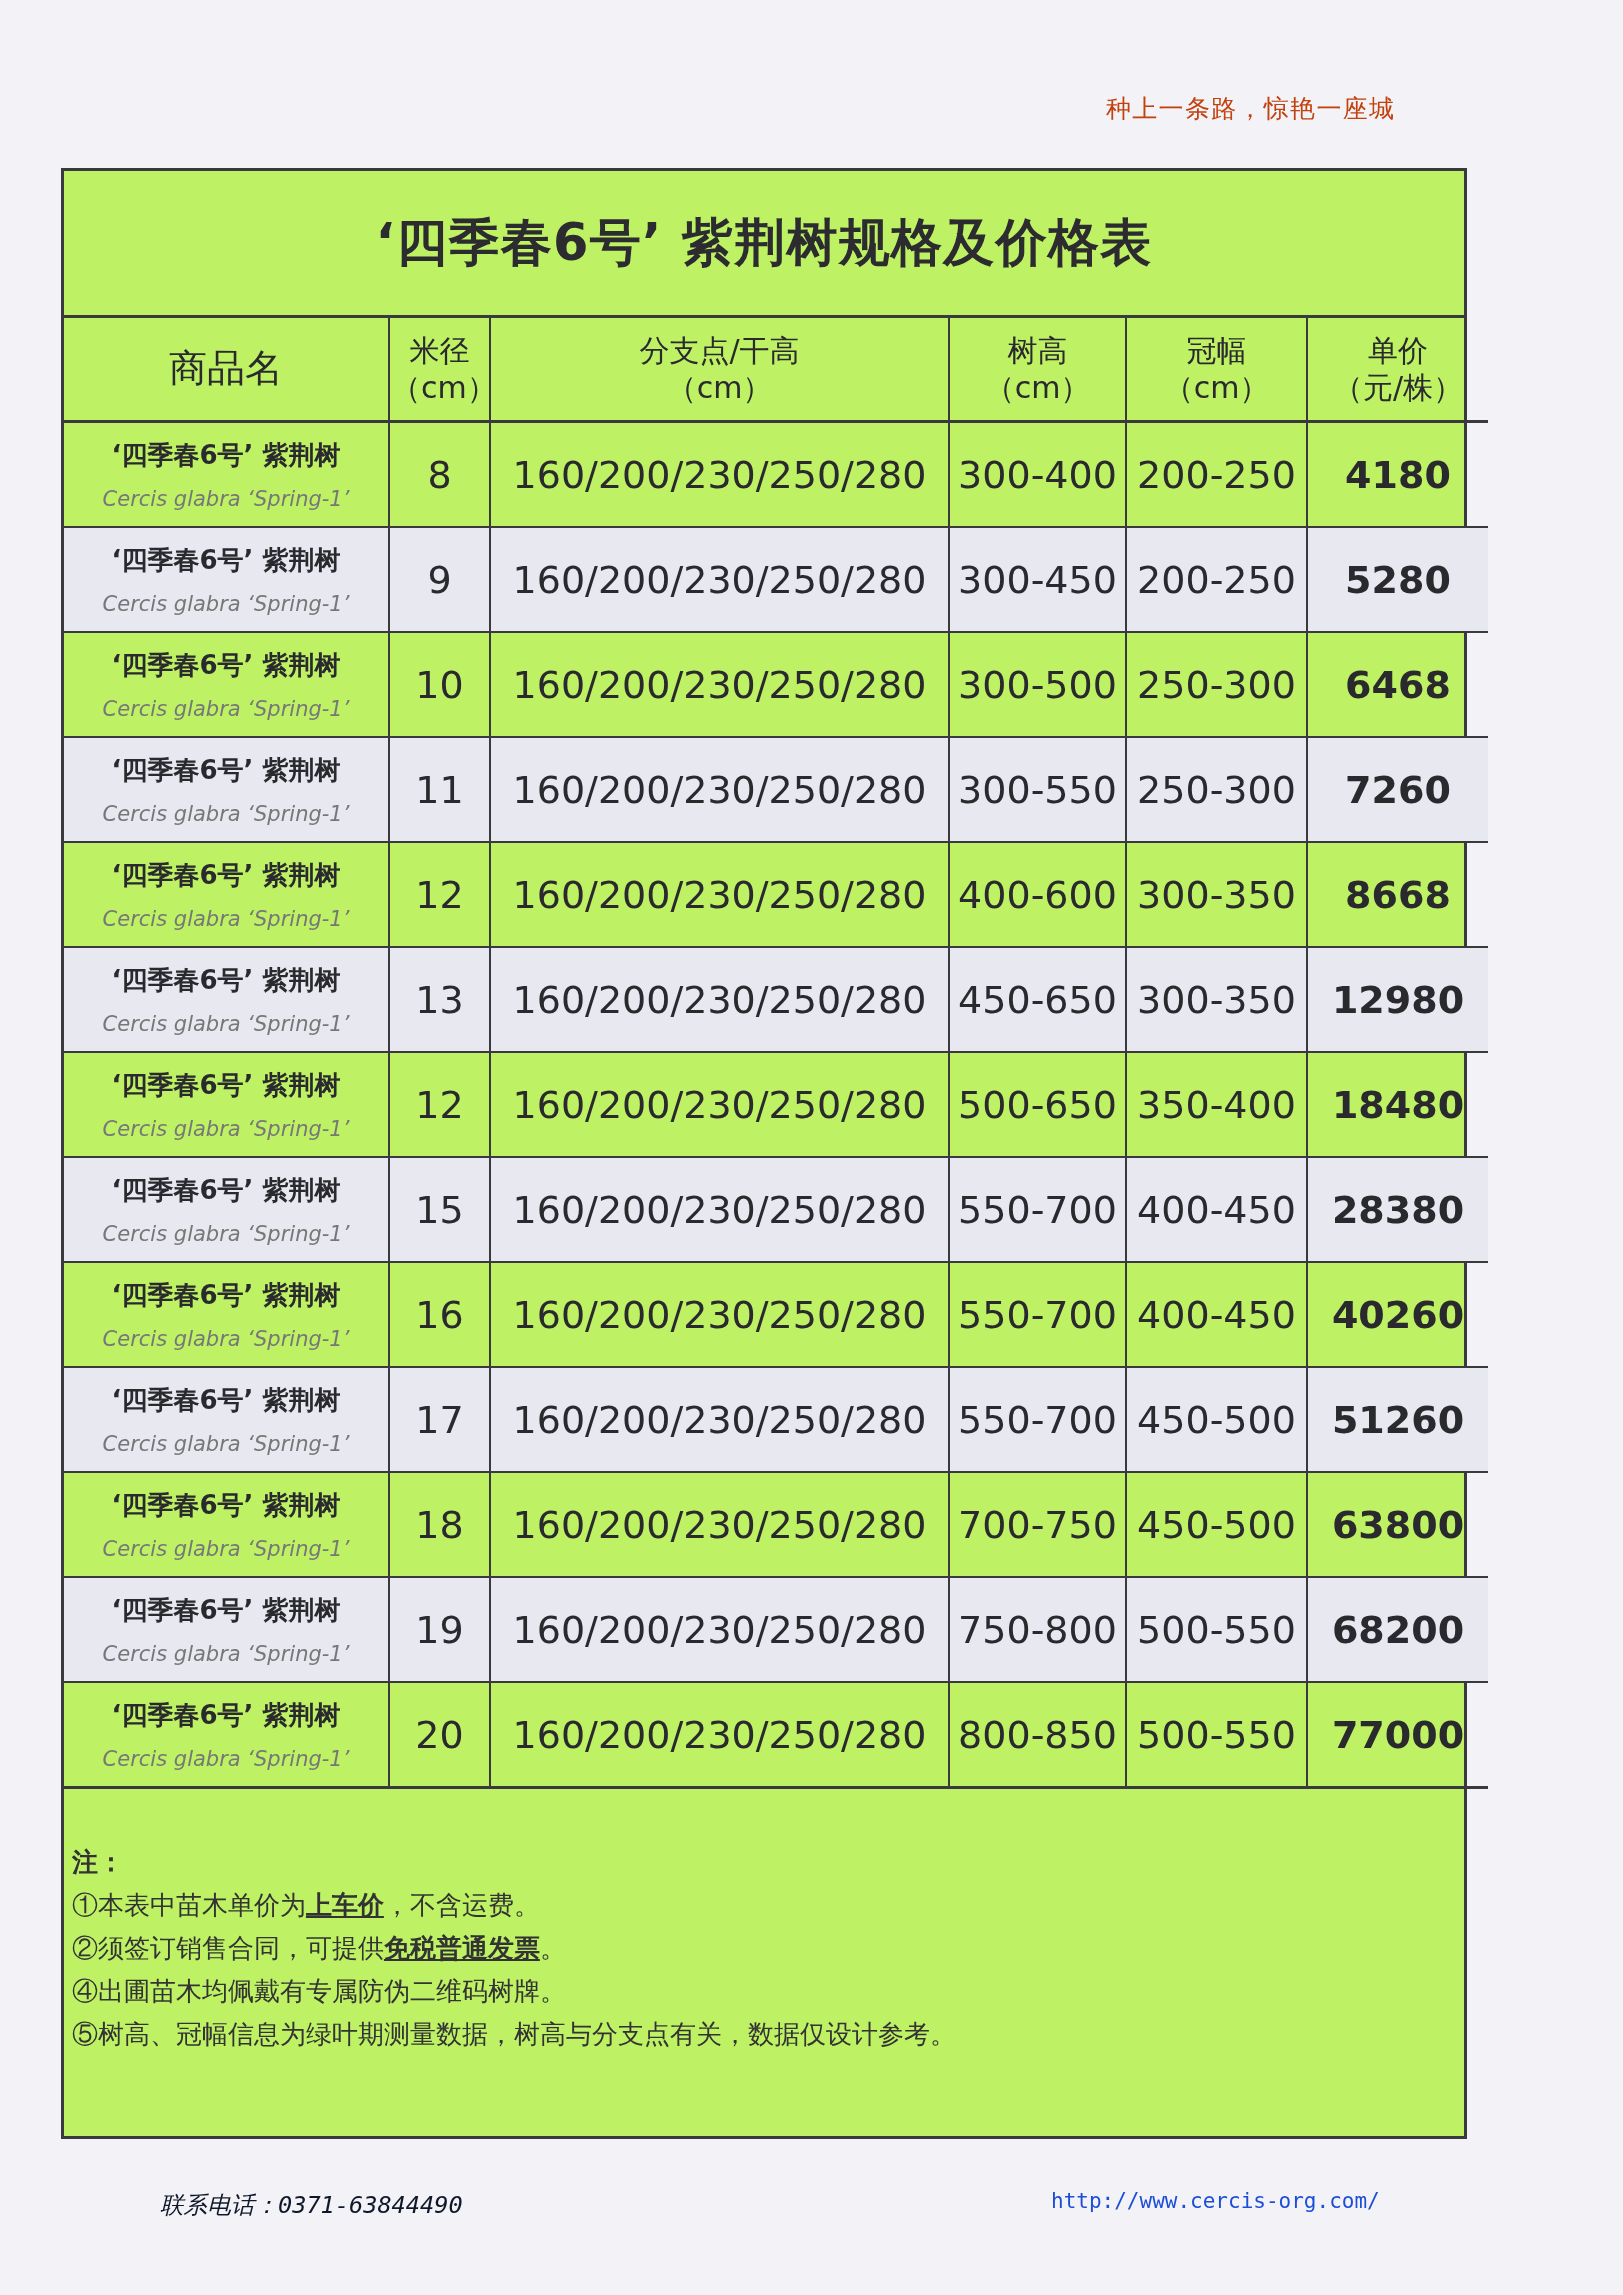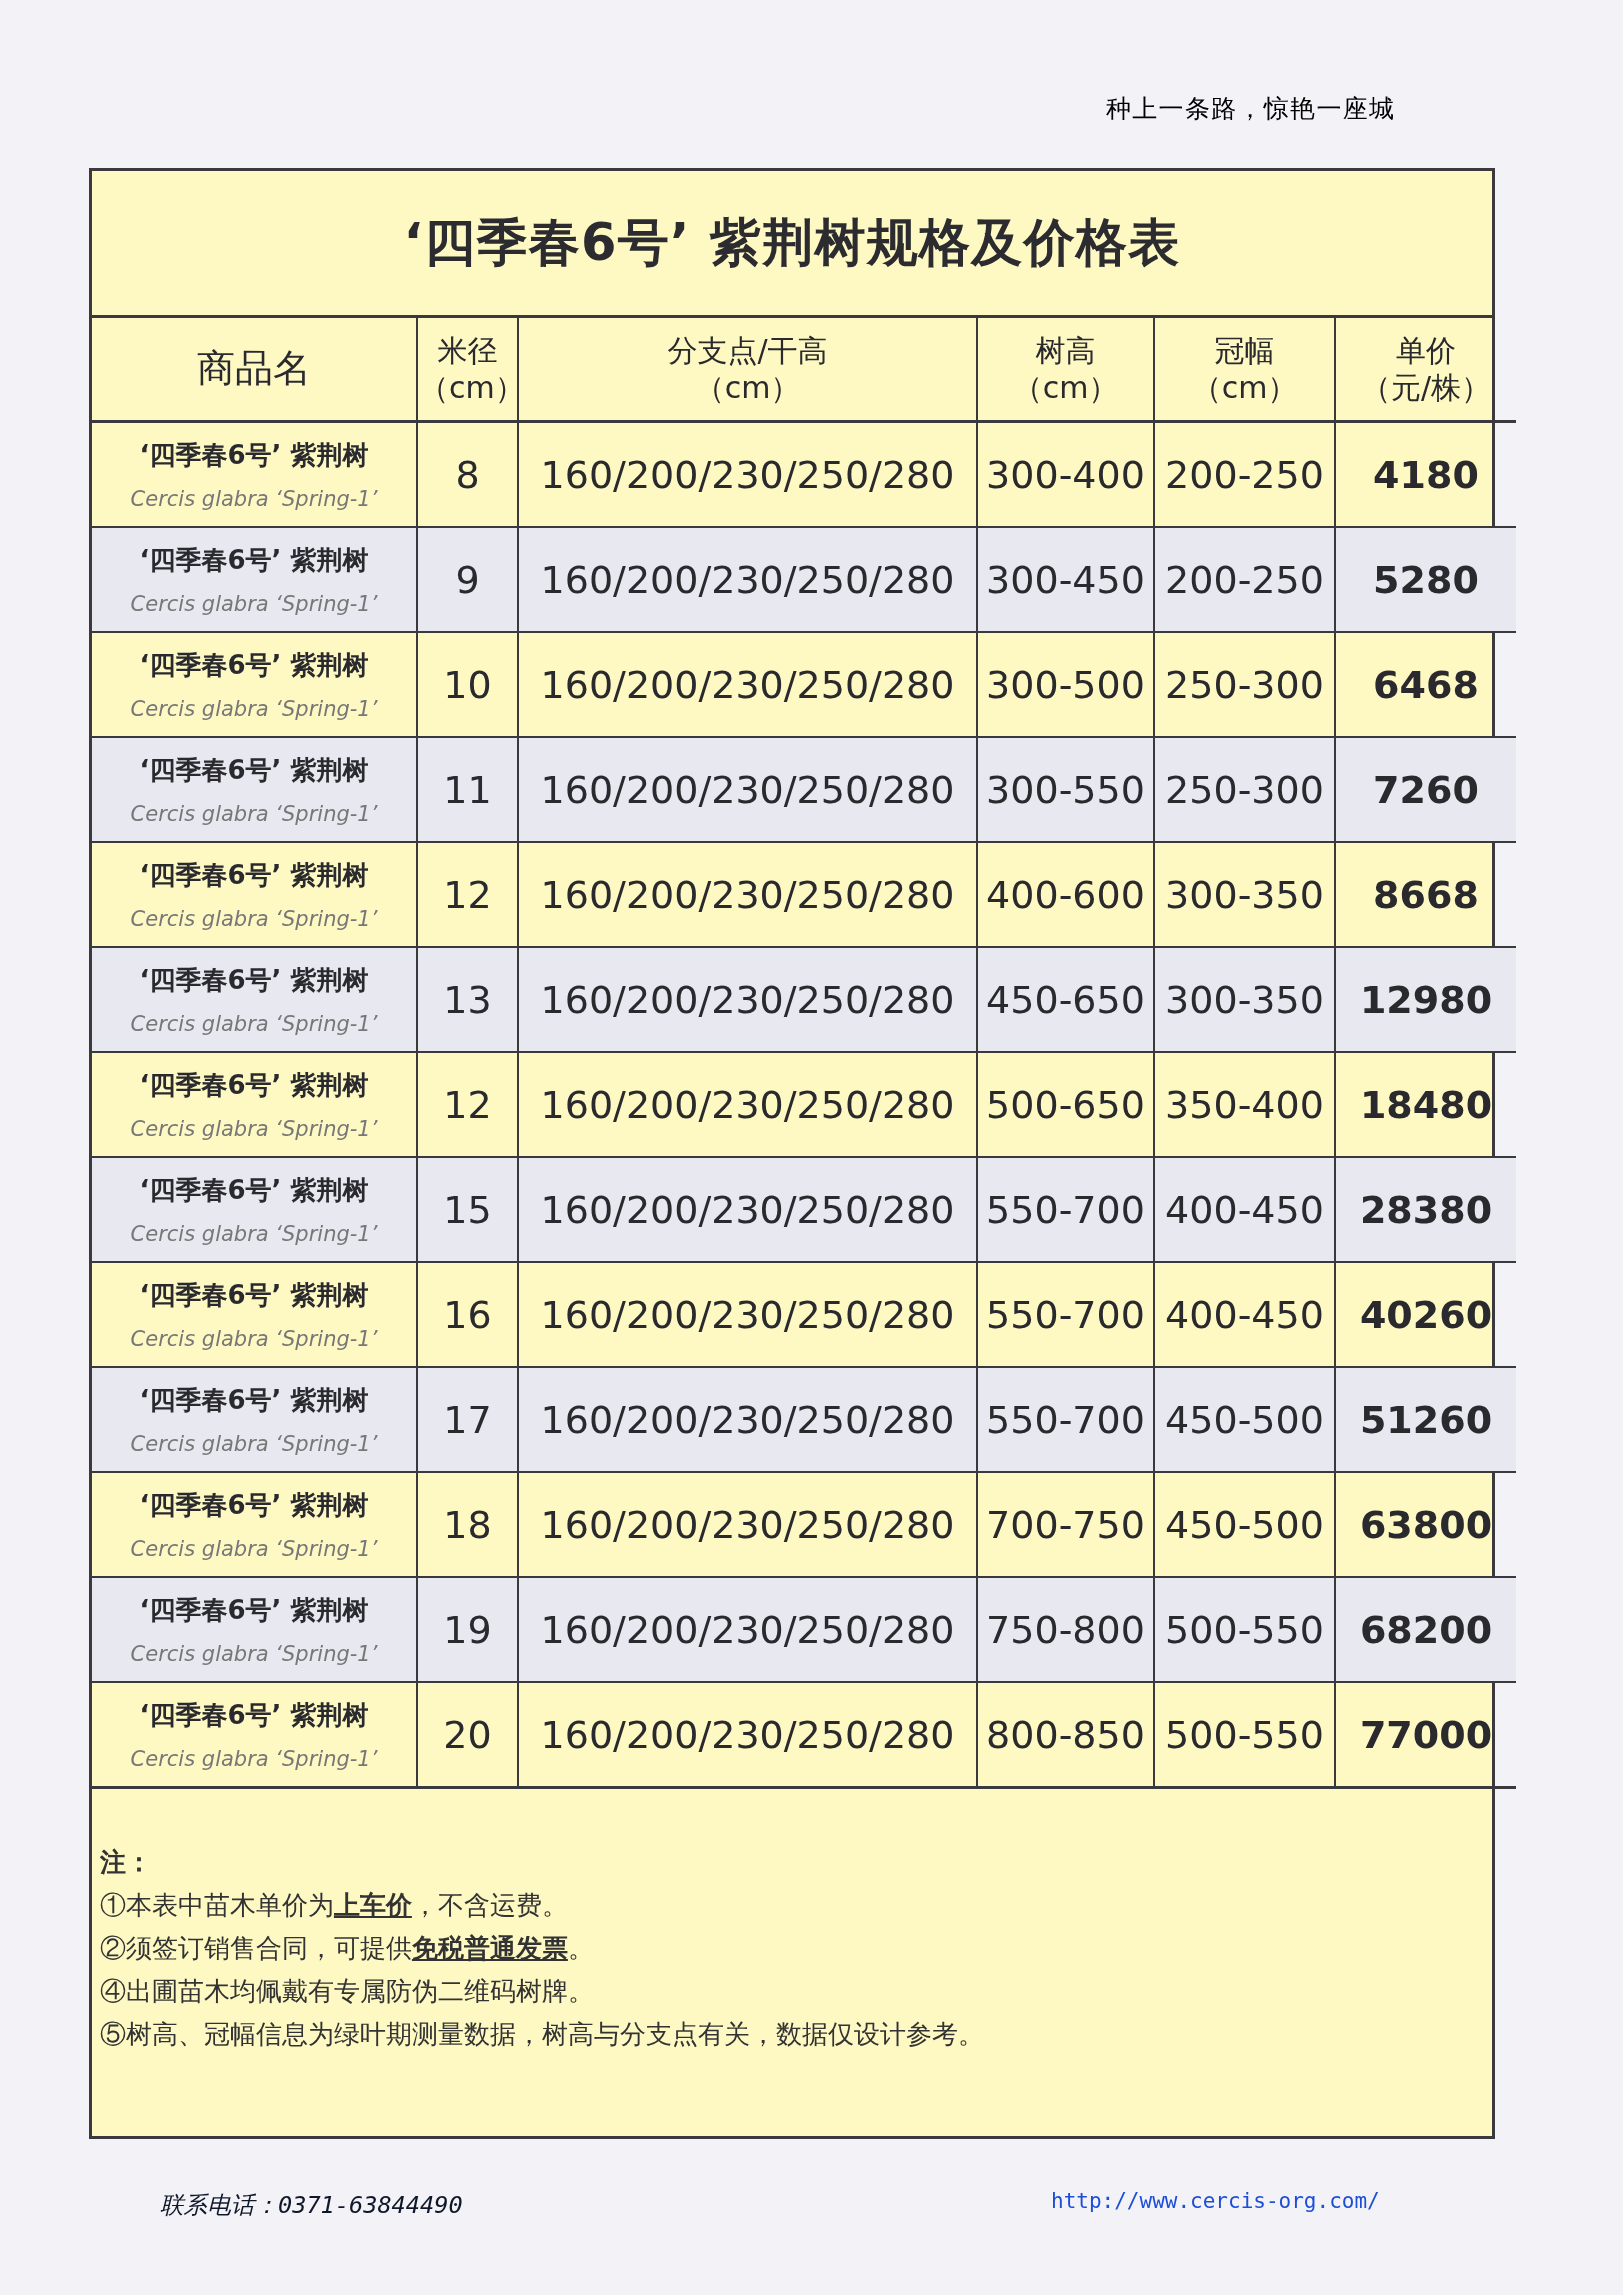--- a/index.html
+++ b/index.html
@@ -1,18 +1,18 @@
 <!DOCTYPE html>
 <html style="font-size:10.5px"><head>
 <meta charset="utf-8">
 <style>
   html,body{margin:0;padding:0;}
   body{width:1623px;height:2295px;background:#f2f2f7;position:relative;overflow:hidden;font-family:"DejaVu Sans",sans-serif;color:#2a2a2e;}
-  .slogan{position:absolute;top:92px;left:1106px;font-family:"DejaVu Serif",serif;font-size:25px;color:#000000;letter-spacing:1.3px;}
-  .sheet{position:absolute;left:89px;top:168px;width:1406px;height:1971px;border:3.3px solid #3a3a3e;background:#fef9c3;box-sizing:border-box;}
+  .slogan{position:absolute;top:92px;left:1106px;font-family:"DejaVu Serif",serif;font-size:25px;color:#c2410c;letter-spacing:1.3px;}
+  .sheet{position:absolute;left:61px;top:168px;width:1406px;height:1971px;border:3.3px solid #3a3a3e;background:#bef264;box-sizing:border-box;}
   .title-band{height:144px;display:flex;align-items:center;justify-content:center;font-size:51px;font-weight:bold;letter-spacing:1.3px;color:#2b2b30;border-bottom:3.3px solid #3a3a3e;}
   table{border-collapse:collapse;width:100%;table-layout:fixed;}
   th,td{border:2px solid #3a3a3e;text-align:center;vertical-align:middle;}
   tr>*:first-child{border-left:none;} tr>*:last-child{border-right:none;}
   thead th{height:100px;font-size:30px;font-weight:normal;line-height:1.25;border-top:none;border-bottom:3.9px solid #3a3a3e;}
   thead th.big{font-size:38px;}
   tbody td{height:101px;font-size:38px;}
   tbody tr:nth-child(even) td{background:#e7e8f0;}
   tbody tr:last-child td{border-bottom:3.9px solid #3a3a3e;}
   .cn{font-size:26px;font-weight:bold;}

